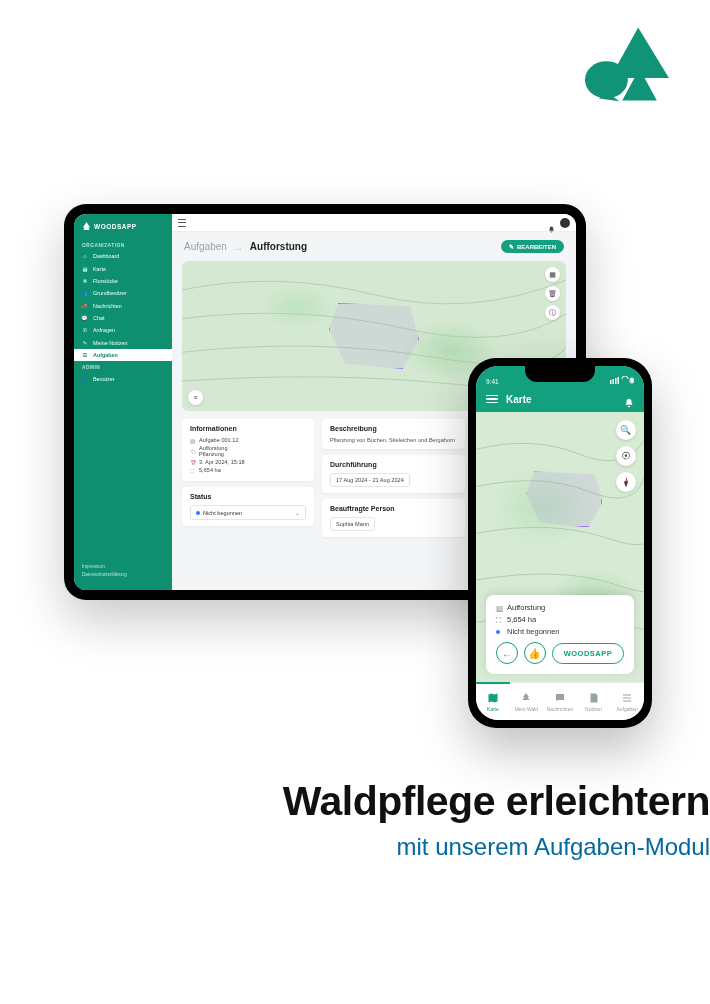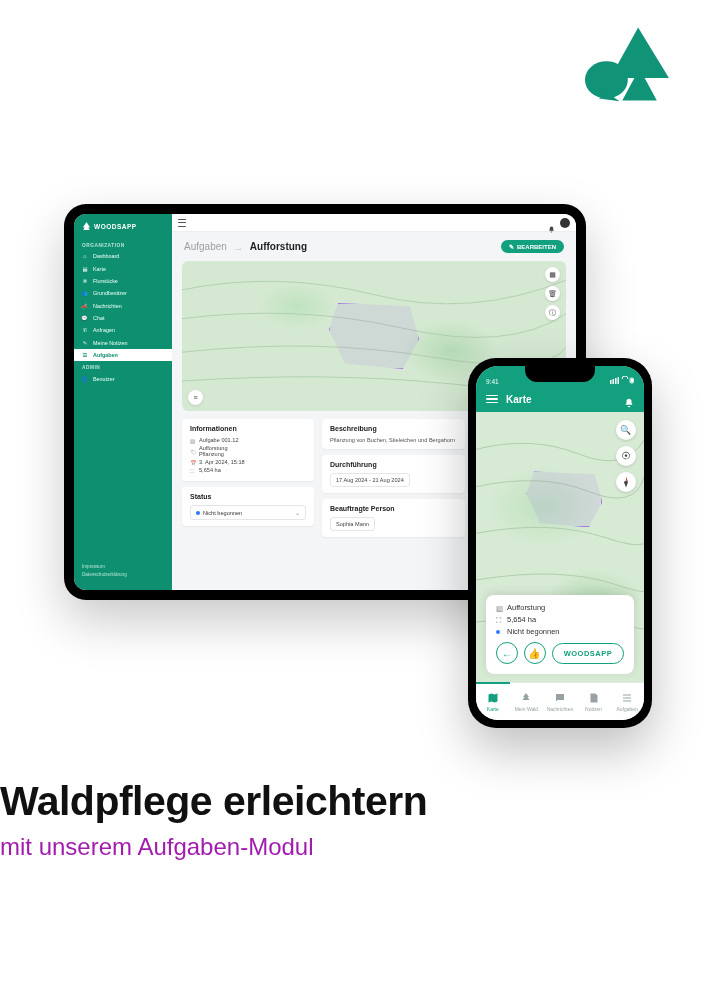--- a/index.html
+++ b/index.html
@@ -17,33 +17,33 @@
     top: 22px; right: 36px;
     width: 96px; height: 84px;
   }
   .pg-logo svg { width: 100%; height: 100%; }
 
   
   .headline {
     position: absolute;
     left: 0; right: 0;
     top: 778px;
-    text-align: left;
+    text-align: right;
     color: #111;
   }
   .headline h1 {
     font-size: 41px;
     font-weight: 800;
     letter-spacing: -0.5px;
   }
   .headline p {
     font-size: 24px;
     font-weight: 400;
     margin-top: 8px;
-    color: #a21caf;
+    color: #0369a1;
   }
 
   
   .tablet {
     position: absolute;
     left: 64px; top: 204px;
     width: 522px; height: 396px;
     border-radius: 22px;
     background: #000;
     padding: 10px;

